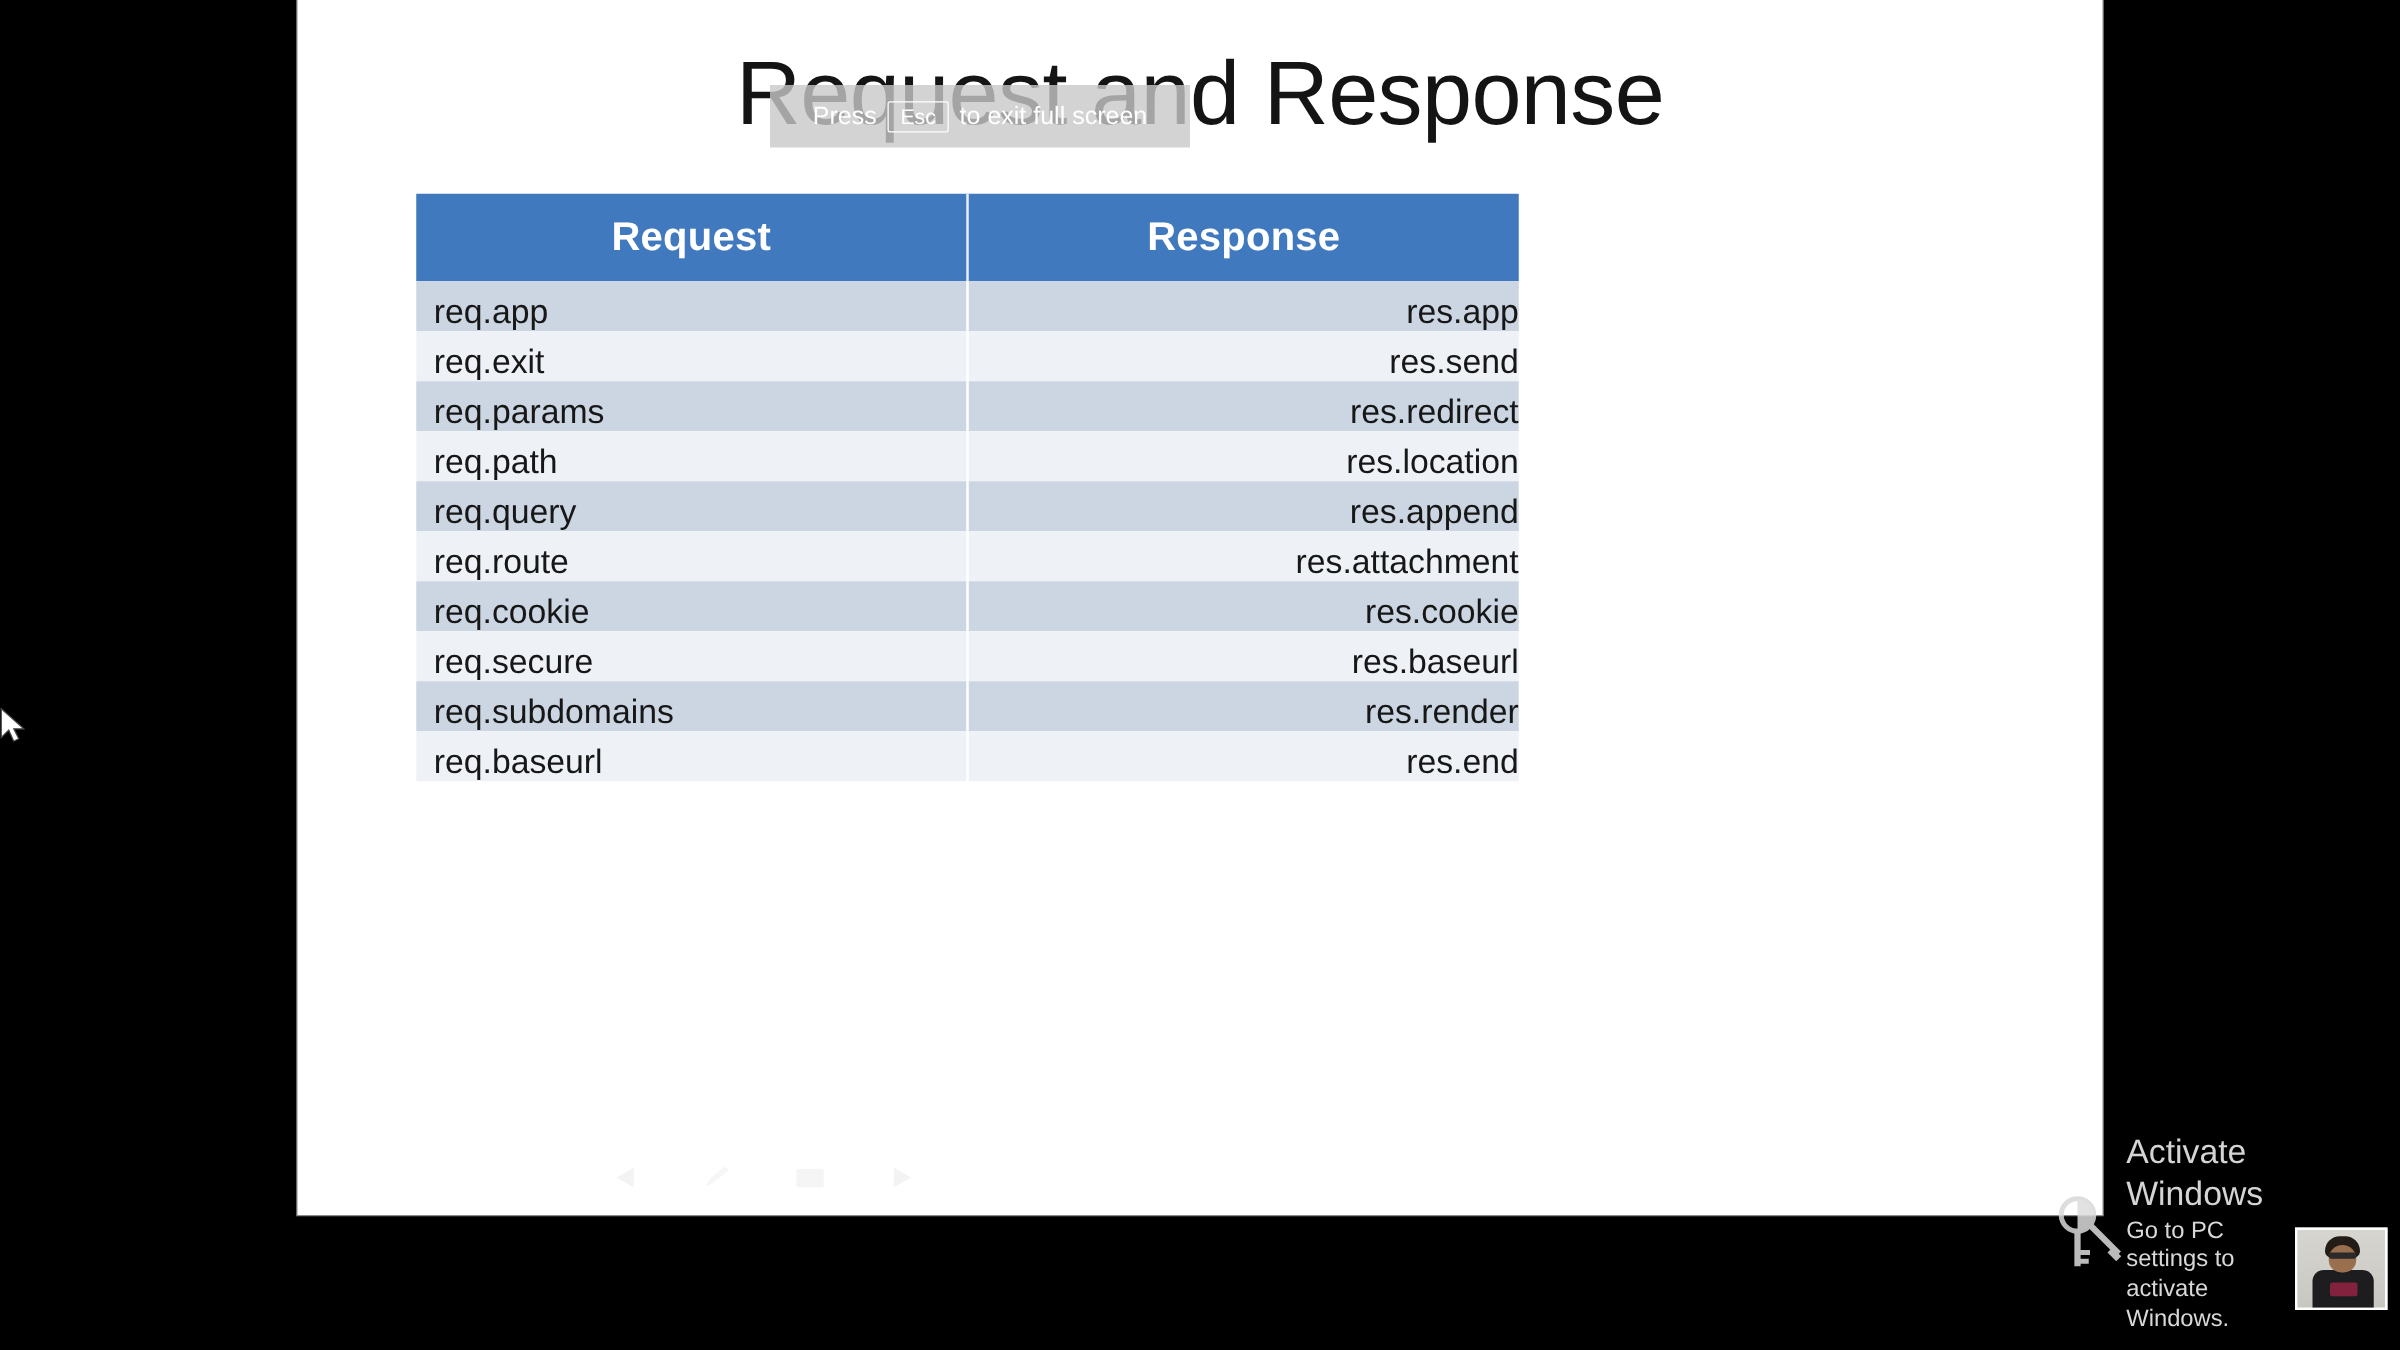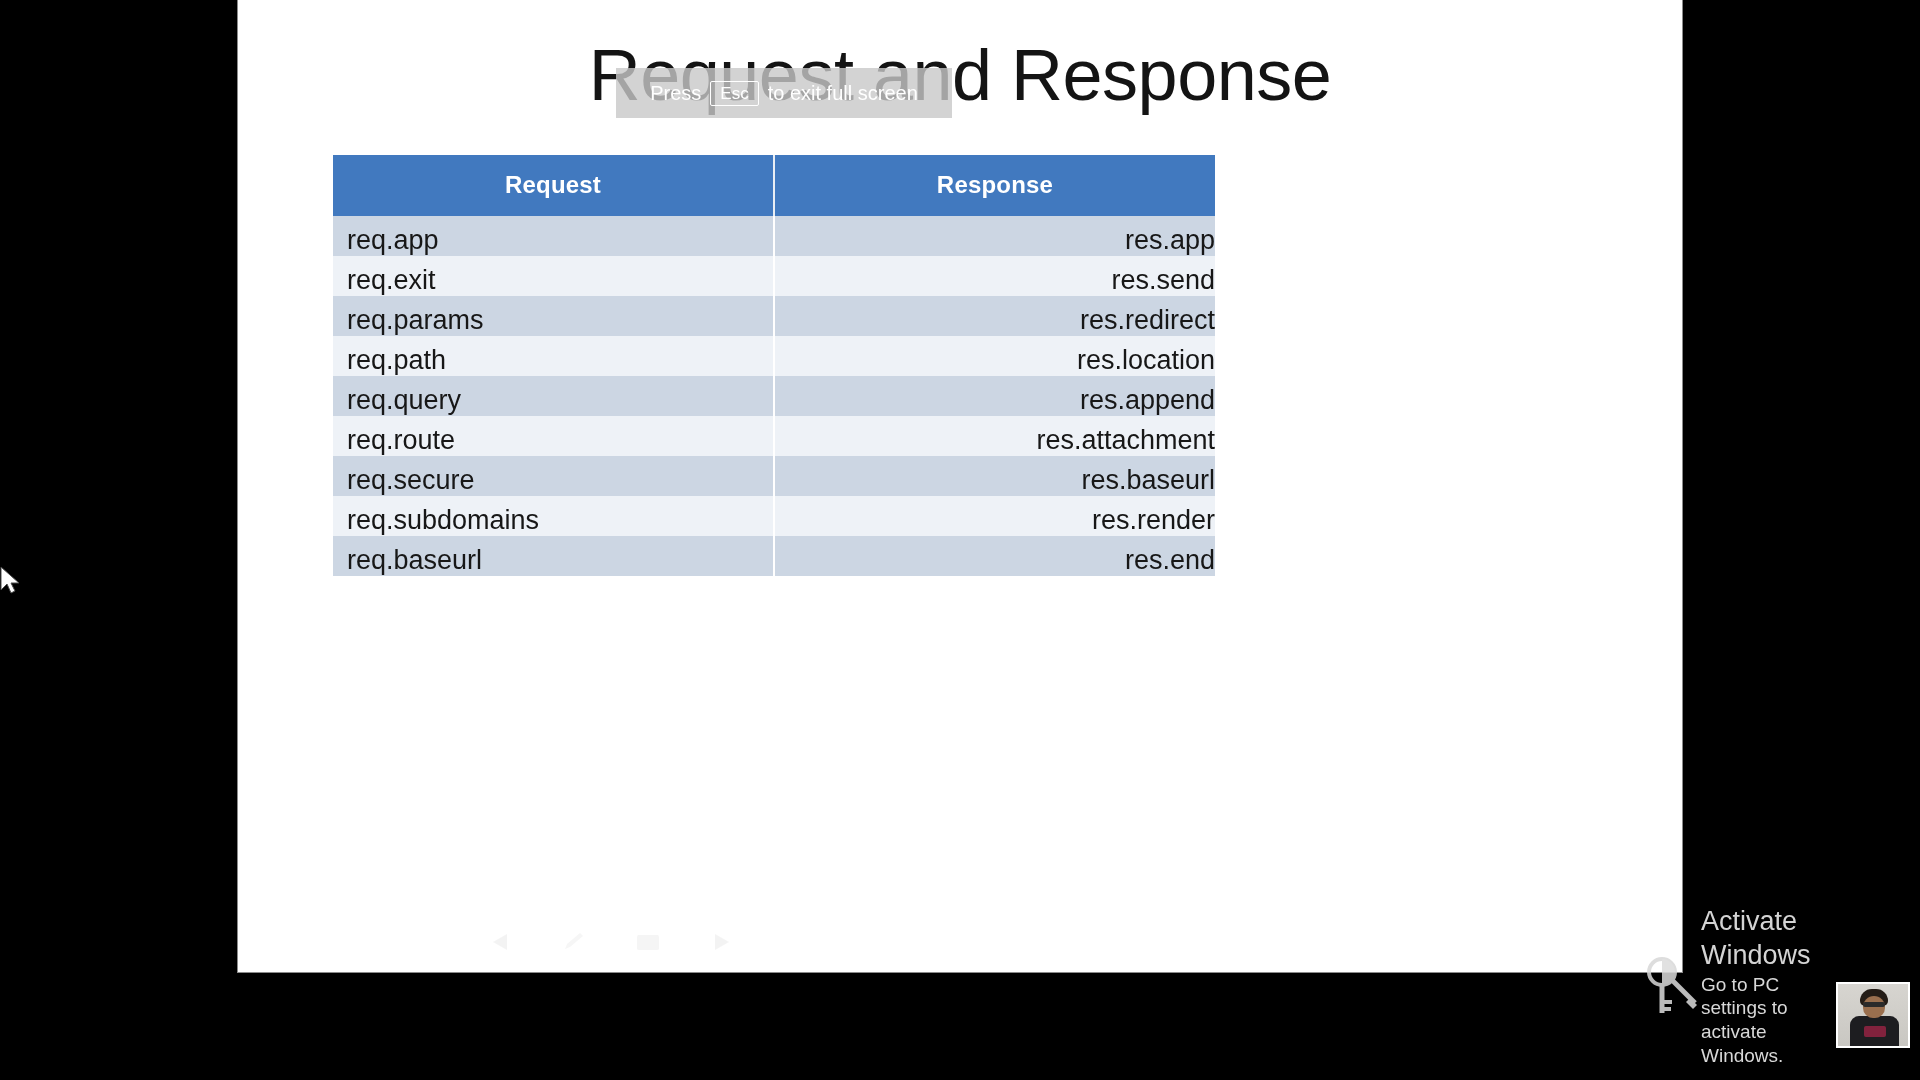--- a/index.html
+++ b/index.html
@@ -52,21 +52,21 @@
     z-index:2;
   }
   table.rr{
     border-collapse:collapse;
     width:100%;
     table-layout:fixed;
   }
   table.rr th{
     background:#4179bf;
     color:#ffffff;
-    font-size:24px;
+    font-size:32px;
     font-weight:bold;
     text-align:center;
     padding:16px 0 17px 0;
     border-right:2px solid #e9eef4;
     letter-spacing:0.2px;
   }
   table.rr th:last-child{border-right:none;}
   table.rr td{
     font-size:27px;
     color:#171717;
@@ -158,20 +158,24 @@
             <td>req.path</td>
             <td>res.location</td>
           </tr>
           <tr>
             <td>req.query</td>
             <td>res.append</td>
           </tr>
           <tr>
             <td>req.route</td>
             <td>res.attachment</td>
+          </tr>
+          <tr>
+            <td>req.cookie</td>
+            <td>res.cookie</td>
           </tr>
           <tr>
             <td>req.secure</td>
             <td>res.baseurl</td>
           </tr>
           <tr>
             <td>req.subdomains</td>
             <td>res.render</td>
           </tr>
           <tr>

